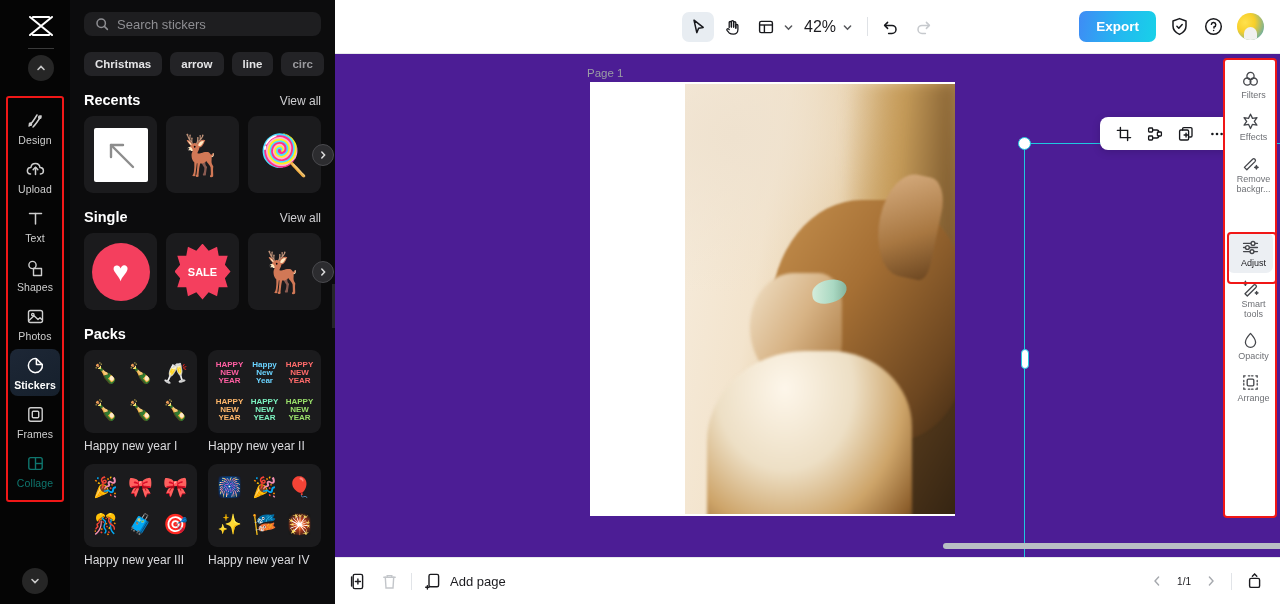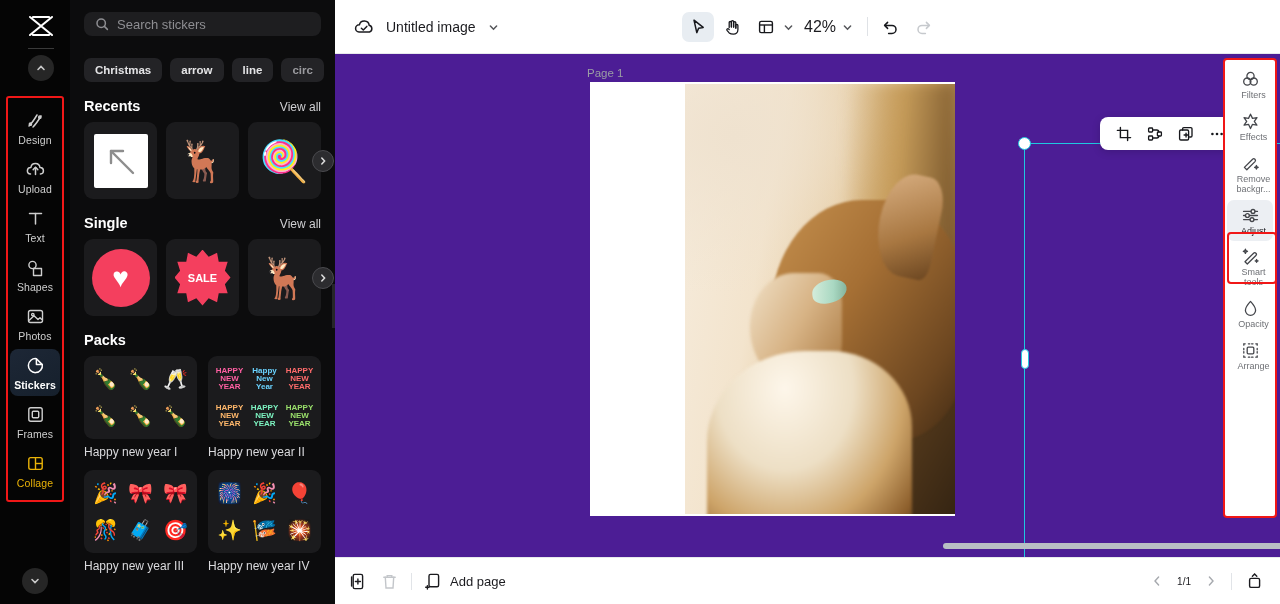--- a/index.html
+++ b/index.html
@@ -32,40 +32,40 @@
   }
   .rail-item {
     width: 50px; padding: 6px 0 5px; border-radius: 8px;
     display: flex; flex-direction: column; align-items: center; gap: 3px;
     color: #cfcfcf; cursor: pointer;
   }
   .rail-item .ic { width: 21px; height: 21px; display:flex;align-items:center;justify-content:center; }
   .rail-item .lbl { font-size: 10.5px; letter-spacing: .1px; }
   .rail-item.active { background: linear-gradient(150deg,#1d2736,#16202c); color: #fff; }
   .rail-item.active .lbl { font-weight: bold; color:#fff; }
-  .rail-item.dim { color: #eab308; justify-content: center; }
+  .rail-item.dim { color: #0f766e; justify-content: center; }
   .rail-bottom-chev {
     position: absolute; bottom: 10px; left: 22px;
     width: 26px; height: 26px; border-radius: 50%; background: #262626;
     display: flex; align-items: center; justify-content: center; color: #c9c9c9;
   }
   .rail-bottom-chev svg { width: 12px; height: 12px; }
 
   
   .panel {
     width: 265px; flex: 0 0 265px; height: 604px; background: #0c0c0d;
     padding: 12px 14px 0 14px; position: relative; overflow: hidden;
   }
   .search-box {
     height: 24px; background: #1e1e20; border-radius: 8px;
     display: flex; align-items: center; gap: 8px; padding: 0 11px;
   }
   .search-box svg { width: 14px; height: 14px; color: #8e8e92; flex: 0 0 auto; }
   .search-ph { font-size: 13px; color: #8e8e92; }
-  .chips { display: flex; gap: 8px; margin-top: 22px; }
+  .chips { display: flex; gap: 8px; margin-top: 16px; }
   .chip {
     background: #232326; color: #e4e4e6; font-size: 11.5px; font-weight: bold;
     padding: 6px 11px; border-radius: 7px; white-space: nowrap; flex: 0 0 auto;
   }
   .chip.cut { color: #9a9a9e; }
   .sec-head {
     display: flex; align-items: baseline; justify-content: space-between;
     margin-top: 16px; margin-bottom: 8px;
   }
   .sec-title { font-size: 14.5px; font-weight: bold; color: #fff; }
@@ -245,21 +245,21 @@
     border: 2.5px solid #f01717; border-radius: 4px; z-index: 25; background: #fff;
     padding: 4px 0;
   }
   .rr-item {
     width: 46px; margin: 0 auto; padding: 6px 0 5px;
     display: flex; flex-direction: column; align-items: center; gap: 2px;
     color: #44464b; border-radius: 7px; position: relative;
   }
   .rr-item .ic { width: 19px; height: 19px; display:flex;align-items:center;justify-content:center; }
   .rr-item .lbl { font-size: 9px; color: #6e7075; line-height: 1.1; text-align: center; padding-left: 7px; }
-  .rr-item.active { background: #eceff3; }
+  .rr-item.active { background: #eceff3; margin-top: 32px; }
   .rr-item.active .lbl { color: #1b1b1f; }
   .rr-hilite {
     position: absolute; left: 2px; top: 172px; width: 50px; height: 52px;
     border: 2.5px solid #f01717; border-radius: 4px; pointer-events: none; z-index: 3;
   }
 </style>
 </head>
 <body>
 
 <div id="app">
@@ -484,34 +484,20 @@
     <div class="panel-handle">
       <svg viewBox="0 0 8 8" fill="none" stroke="currentColor" stroke-width="1.2" stroke-linecap="round">
           <path d="M5 1.4 L2.6 4 L5 6.6"></path>
         </svg>
     </div>
   </div>
 
   <div class="main">
 
     <div class="topbar">
-      <div class="tb-left">
-        <span class="cloud-ic">
-          <svg viewBox="0 0 22 22" fill="none" stroke="currentColor" stroke-width="1.5" stroke-linecap="round" stroke-linejoin="round">
-            <path d="M6 16 a3.6 3.6 0 0 1 .4-7.2 A5 5 0 0 1 16.2 9.3 a3.5 3.5 0 0 1 .3 6.7 z"></path>
-              <path d="M8.4 12.3 L10.3 14 L13.8 10.4"></path>
-          </svg>
-        </span>
-        <span class="doc-title">Untitled image</span>
-        <span class="chev-sm">
-          <svg viewBox="0 0 13 13" fill="none" stroke="currentColor" stroke-width="1.5" stroke-linecap="round">
-              <path d="M3.4 5 L6.5 8.2 L9.6 5"></path>
-            </svg>
-        </span>
-      </div>
 
       <div class="tb-center">
         <div class="tool-btn sel">
           <svg viewBox="0 0 18 18" fill="none" stroke="currentColor" stroke-width="1.5" stroke-linejoin="round">
               <path d="M5 2.2 L14.2 9.4 L9.6 10.2 L7.8 14.6 Z"></path>
             </svg>
         </div>
         <div class="tool-btn">
           <svg viewBox="0 0 18 18" fill="none" stroke="currentColor" stroke-width="1.3" stroke-linecap="round" stroke-linejoin="round">
             <path d="M6.2 9.4 V4.6 a1.1 1.1 0 0 1 2.2 0 V9"></path>
@@ -548,20 +534,37 @@
             </svg>
         </span>
         <span class="redo-ic" style="margin-left:14px;">
           <svg viewBox="0 0 18 18" fill="none" stroke="currentColor" stroke-width="1.5" stroke-linecap="round" stroke-linejoin="round">
               <path d="M14 7.4 h-7 a4 4 0 0 0 0 8 h3.4"></path>
               <path d="M11.4 4.4 L14.4 7.4 L11.4 10.4"></path>
             </svg>
         </span>
       </div>
 
+      <div class="tb-right">
+        <button class="export-btn">Export</button>
+        <span class="tb-icon">
+          <svg viewBox="0 0 21 21" fill="none" stroke="currentColor" stroke-width="1.5" stroke-linecap="round" stroke-linejoin="round">
+              <path d="M10.5 2.6 L17 5 v5.1 c0 4 -2.8 6.8 -6.5 8.3 C6.8 16.9 4 14.1 4 10.1 V5 Z"></path>
+              <path d="M7.9 10.3 L9.8 12.2 L13.2 8.6"></path>
+            </svg>
+        </span>
+        <span class="tb-icon">
+          <svg viewBox="0 0 21 21" fill="none" stroke="currentColor" stroke-width="1.5" stroke-linecap="round">
+              <circle cx="10.5" cy="10.5" r="7.8"></circle>
+              <path d="M8.4 8.3 a2.2 2.2 0 1 1 2.6 2.6 v1.2"></path>
+              <circle cx="10.6" cy="14.5" r=".75" fill="currentColor" stroke="none"></circle>
+            </svg>
+        </span>
+        <div class="avatar"></div>
+      </div>
     </div>
 
     <div class="canvas-area">
       <div class="page-label">Page 1</div>
       <div class="artboard"></div>
 
       <div class="photo">
         <div class="blur-wall"></div>
         <div class="dark-r"></div>
         <div class="head"></div>

